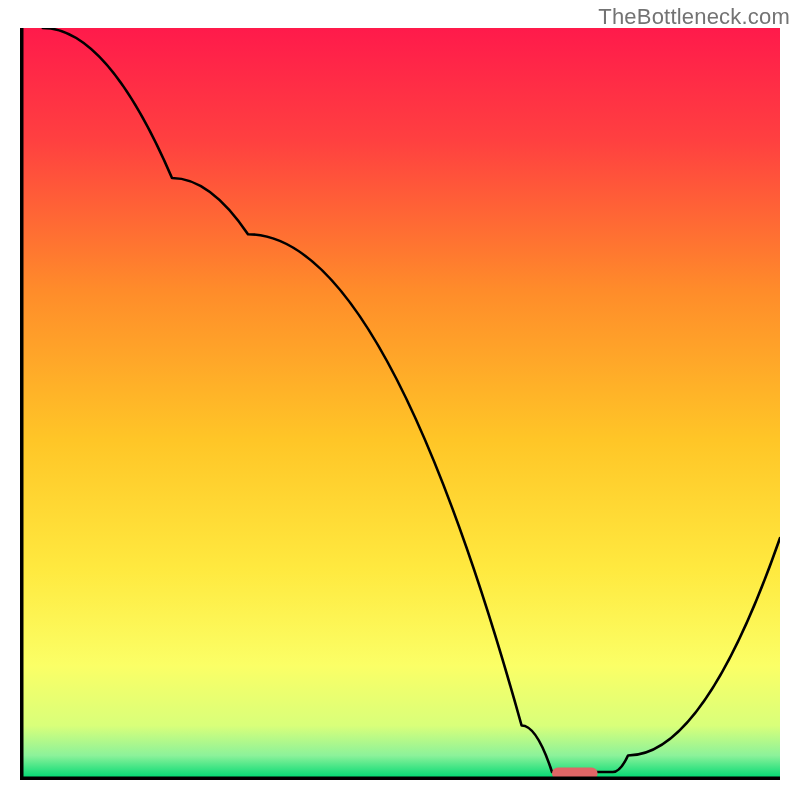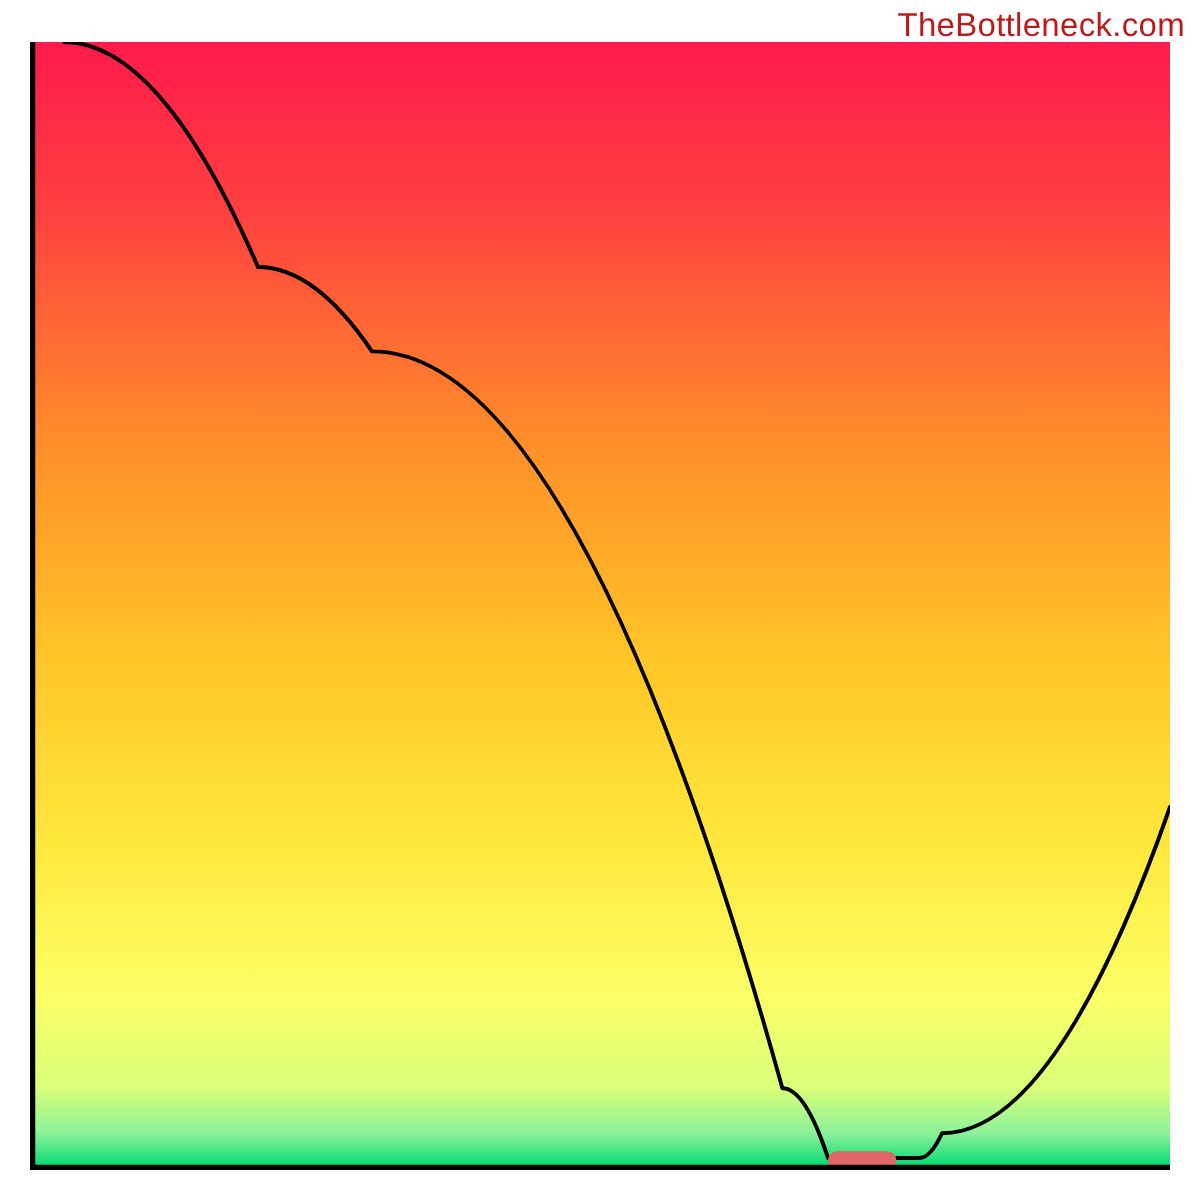--- a/index.html
+++ b/index.html
@@ -10,21 +10,21 @@
     background: #ffffff;
     font-family: Arial, Helvetica, sans-serif;
     position: relative;
   }
   .watermark {
     position: absolute;
     top: 4px;
     right: 10px;
     font-size: 22px;
     font-weight: 500;
-    color: #b91c1c;
+    color: #737373;
     letter-spacing: 0.2px;
   }
   .plot {
     position: absolute;
     left: 20px;
     top: 28px;
     width: 760px;
     height: 752px;
     overflow: hidden;
   }

